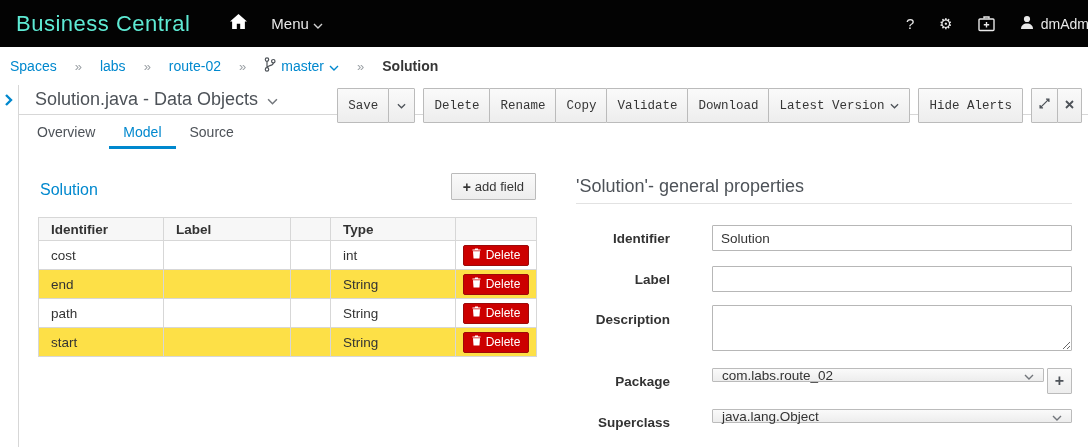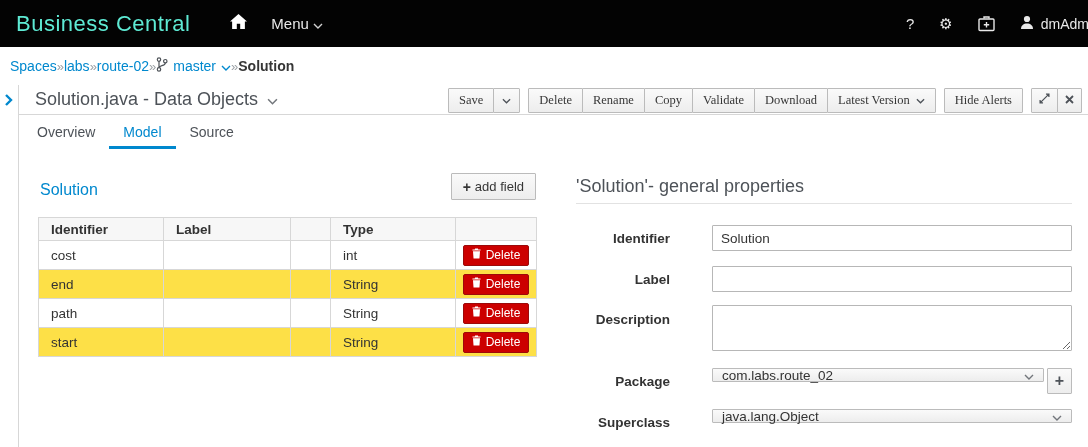--- a/index.html
+++ b/index.html
@@ -12,37 +12,37 @@
   .masthead { position: absolute; top: 0; left: 0; width: 1088px; height: 47px;
     background: #030303; display: flex; align-items: center; color: #d2d2d2; }
   .brand { margin-left: 16px; font-size: 22px; font-weight: 300; color: #5eead4; letter-spacing: .5px; white-space: nowrap; }
   .home-btn { margin-left: 40px; display: flex; align-items: center; cursor: pointer; }
   .menu-btn { margin-left: 24px; display: flex; align-items: center; gap: 4px; font-size: 15px; color: #e9e9e9; cursor: pointer; }
   .mh-right { position: absolute; left: 906px; top: 0; height: 47px; display: flex; align-items: center; gap: 25px; white-space: nowrap; }
   .mh-icon { font-size: 15px; color: #e9e9e9; cursor: pointer; display: flex; align-items: center; }
   .user-group { display: flex; align-items: center; gap: 7px; font-size: 14px; color: #e9e9e9; cursor: pointer; }
   
   .breadcrumb { position: absolute; top: 47px; left: 0; width: 1088px; height: 38px;
-    background: #fff; display: flex; align-items: center; padding-left: 10px; gap: 0; font-size: 14px; }
+    background: #fff; display: flex; align-items: center; padding-left: 10px; gap: 18px; font-size: 14px; }
   .bc-link { color: #0088ce; text-decoration: none; cursor: pointer; }
   .bc-sep { color: #9ba0a5; font-size: 13px; }
   .bc-branch { display: flex; align-items: center; gap: 5px; }
   .bc-current { font-weight: 700; color: #363636; }
   
   .gutter-chev { position: absolute; left: 3px; top: 92px; cursor: pointer; }
   .gutter-line { position: absolute; left: 18px; top: 85px; bottom: 0; width: 1px; background: #d7d7d7; }
   .head-line { position: absolute; left: 19px; top: 114px; right: 0; height: 1px; background: #d7d7d7; }
   .panel-title { position: absolute; left: 35px; top: 89px; font-size: 18px; color: #4d5258;
     display: flex; align-items: center; gap: 9px; cursor: pointer; }
   .toolbar { position: absolute; top: 88px; right: 6px; display: flex; align-items: center; gap: 8px; }
   .btn-group { display: flex; }
-  .btn { height: 25px; padding: 3px 10px; font-size: 12.5px; color: #363636;
+  .btn { height: 35px; padding: 3px 10px; font-size: 12.5px; color: #363636;
     background: linear-gradient(to bottom, #fafafa 0%, #ededed 100%);
     border: 1px solid #bbb; border-radius: 1px; cursor: pointer; white-space: nowrap;
-    display: inline-flex; align-items: center; gap: 6px; font-family: Liberation Serif, serif; }
+    display: inline-flex; align-items: center; gap: 6px; font-family: Liberation Mono, monospace; }
   .btn-group .btn + .btn { margin-left: -1px; }
   .btn.caret-only { padding: 3px 8px; }
   .btn.icon-only { padding: 3px 7px; }
   
   .tabs { position: absolute; left: 19px; top: 115px; display: flex; padding-left: 4px; }
   .tab { padding: 9px 14px; font-size: 14px; color: #4d5258; cursor: pointer; }
   .tab.active { color: #0088ce; border-bottom: 3px solid #0088ce; padding-bottom: 6px; }
   
   .obj-link { position: absolute; left: 40px; top: 181px; font-size: 16px; color: #0088ce; cursor: pointer; }
   .add-field-btn { position: absolute; top: 173px; right: 552px; height: 27px; padding: 4px 11px;

